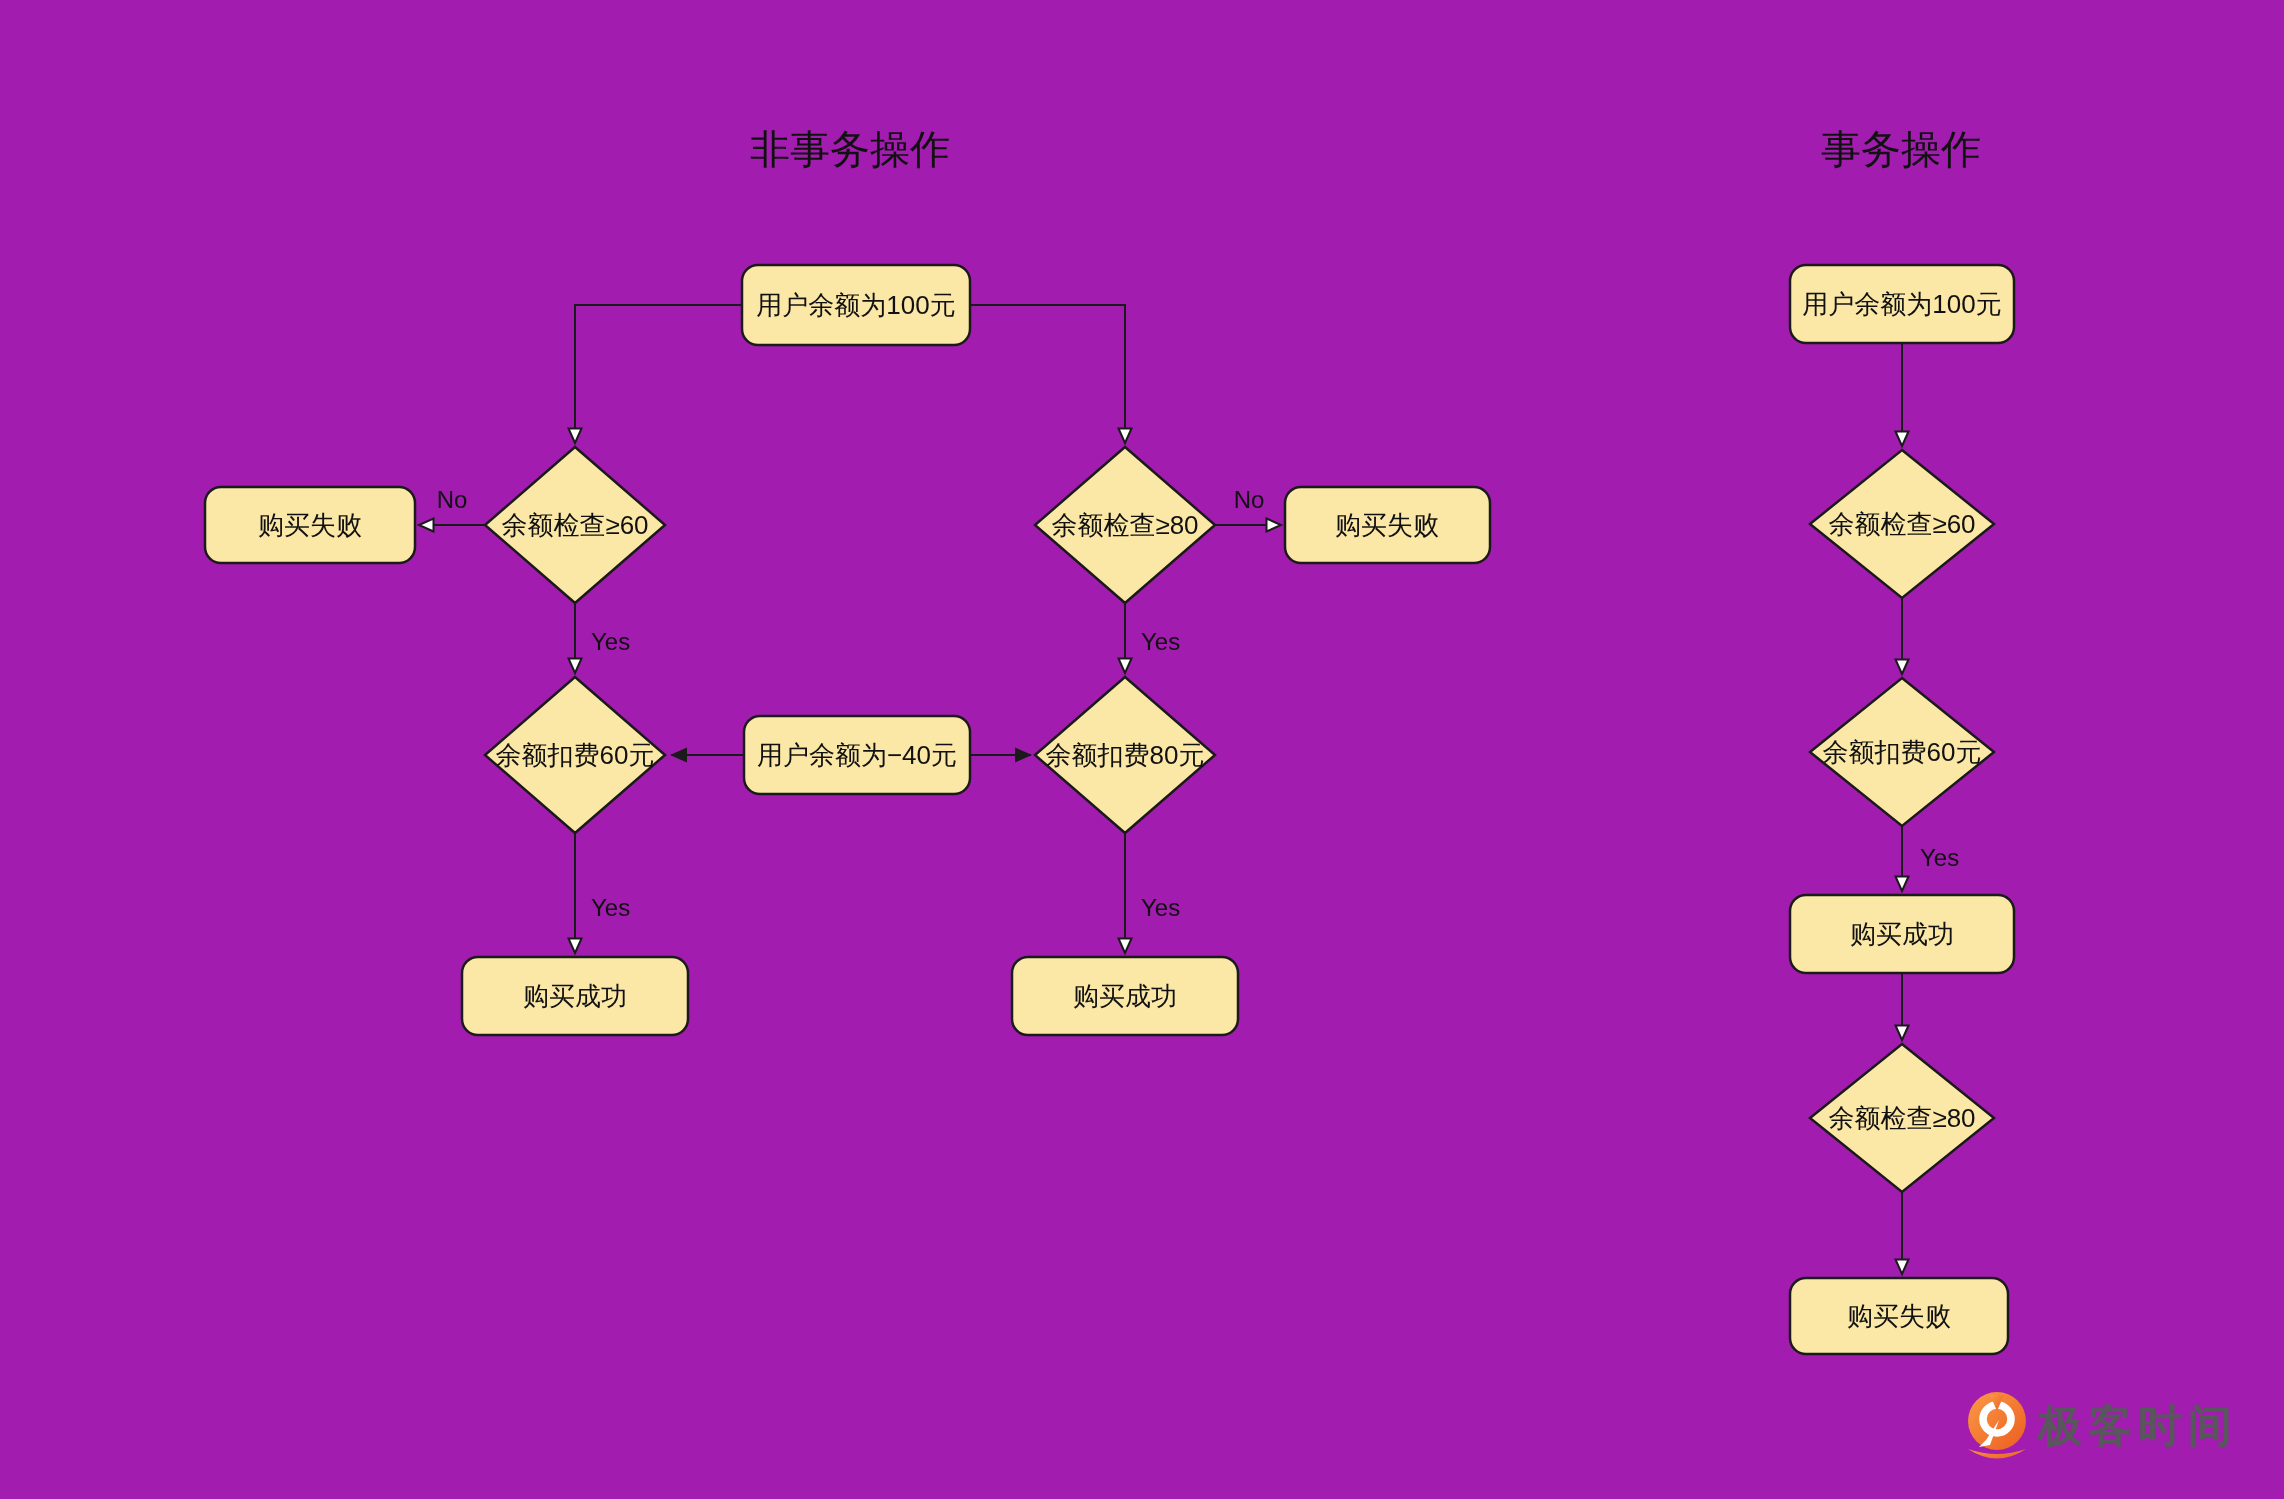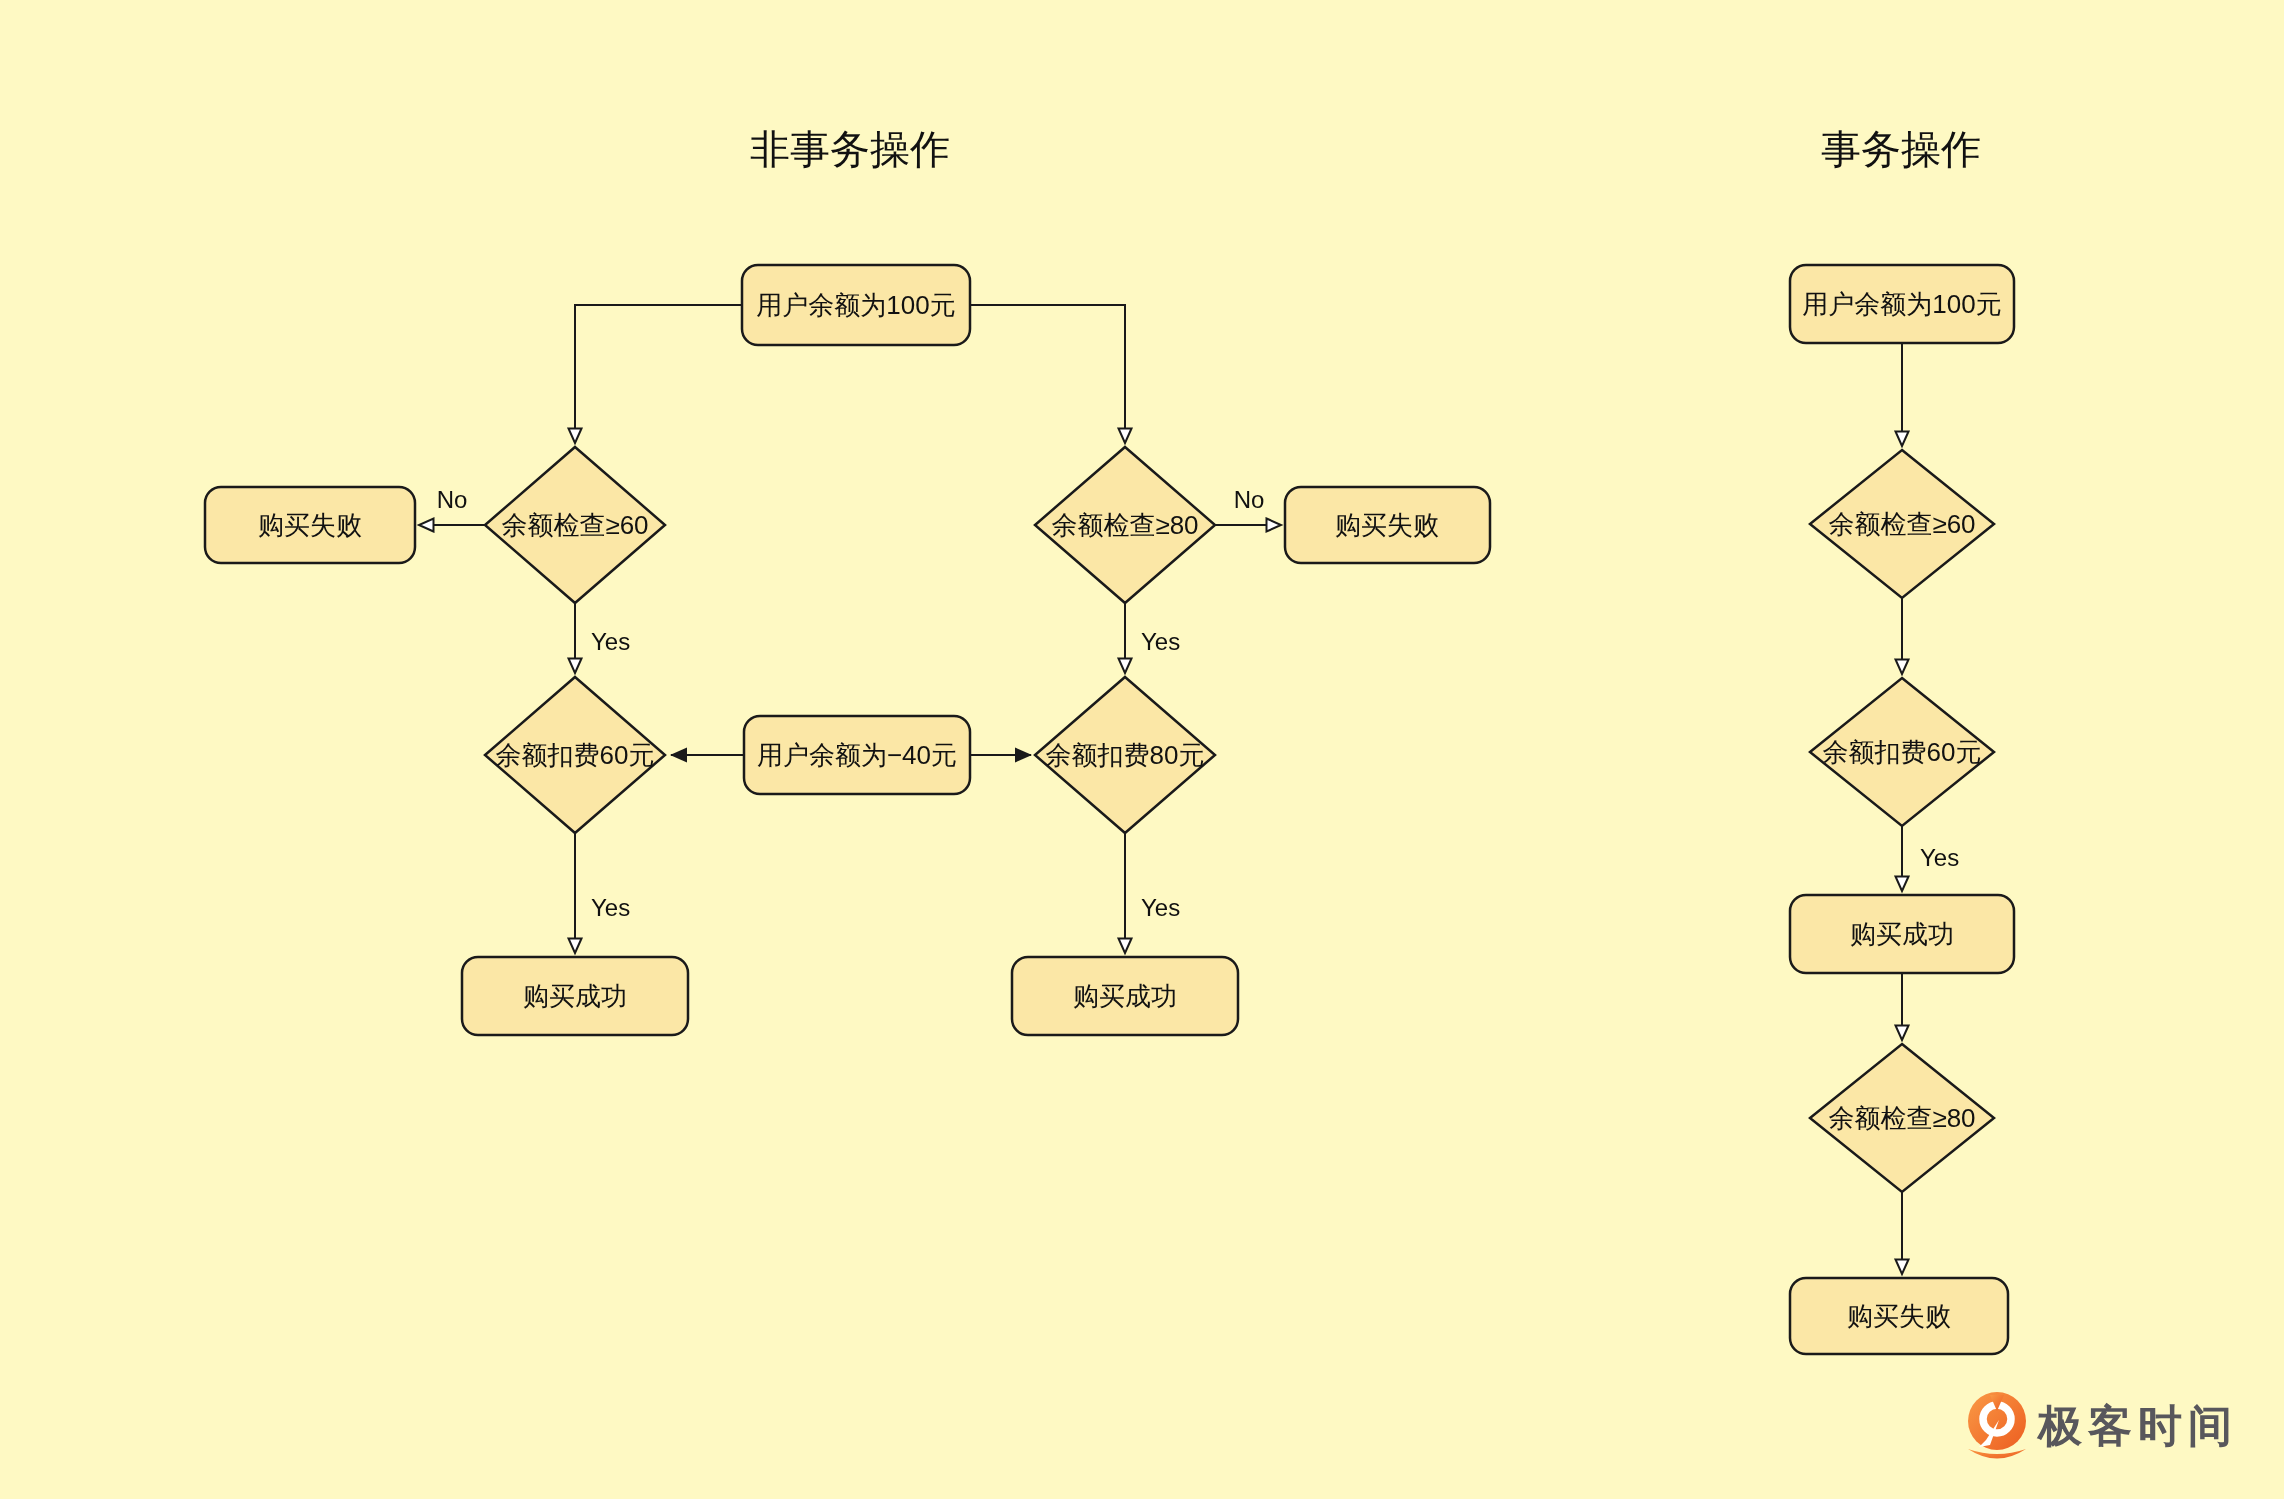--- a/index.html
+++ b/index.html
@@ -1,20 +1,20 @@
 <!DOCTYPE html>
 <html><head>
 <meta charset="utf-8">
 <style>
   html, body { margin: 0; padding: 0; background: #ffffff; }
   .canvas {
     position: relative;
     width: 2284px;
     height: 1499px;
-    background: #fef9c3;
+    background: #a21caf;
     overflow: hidden;
     font-family: "Liberation Sans", sans-serif;
   }
   svg { display: block; }
   .edge {
     fill: none;
     stroke: #1a1a1a;
     stroke-width: 2;
   }
   .node {

